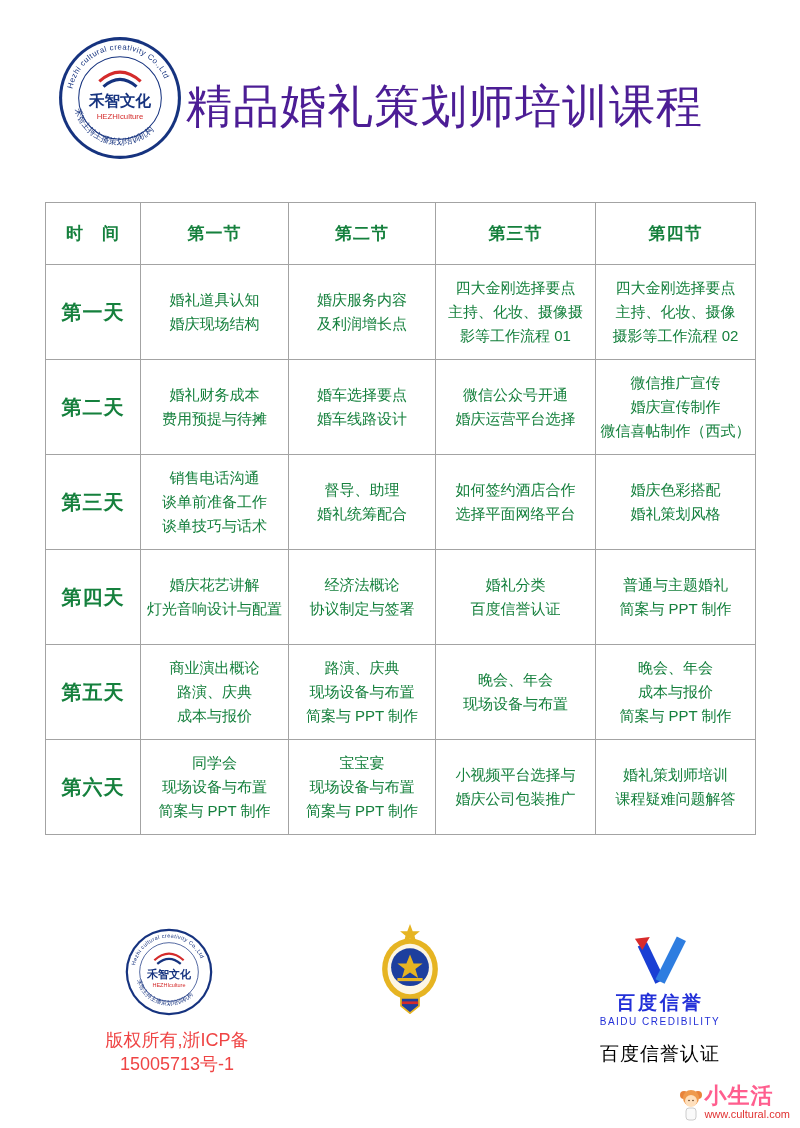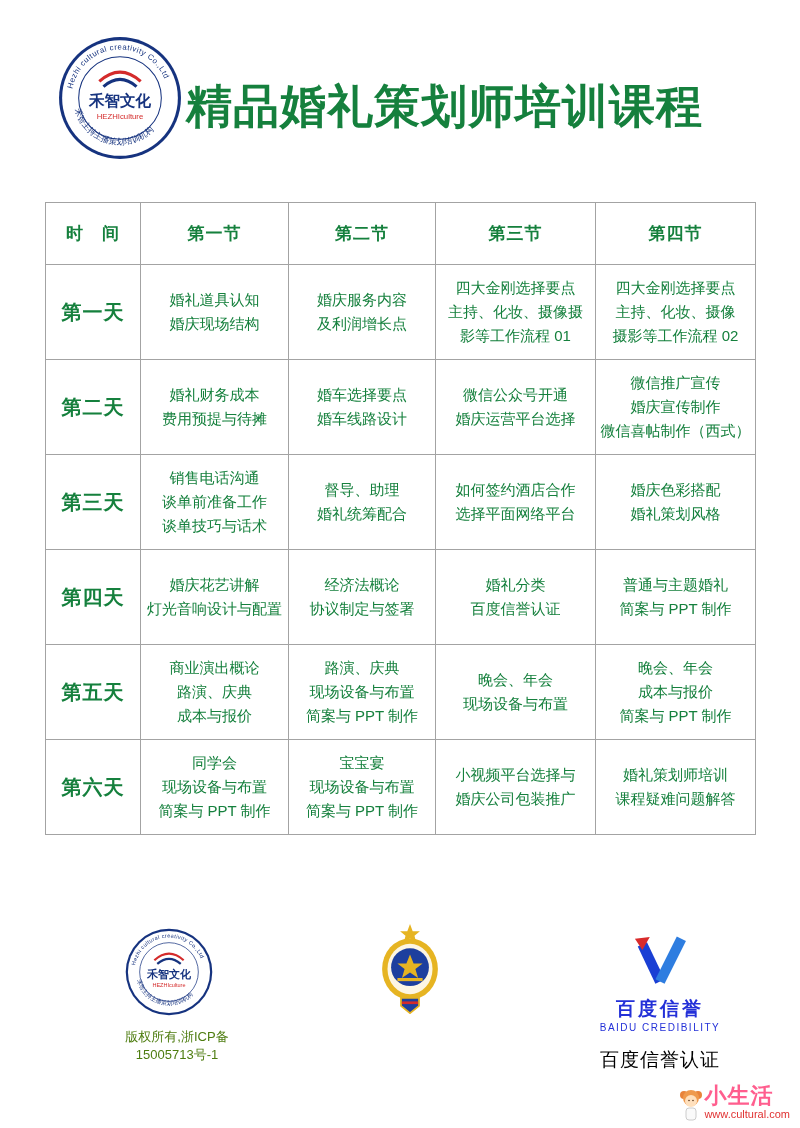--- a/index.html
+++ b/index.html
@@ -2,42 +2,42 @@
 <html><head>
 <meta charset="utf-8">
 <style>
   * { margin:0; padding:0; box-sizing:border-box; }
   html,body { background:#ffffff; }
   body { font-family:"Liberation Sans","DejaVu Sans",sans-serif; }
   .page { position:relative; width:800px; height:1128px; background:#ffffff; margin:0 auto; overflow:hidden; }
 
   
   .logo-top { position:absolute; left:58px; top:36px; width:124px; height:124px; }
-  .page-title { position:absolute; left:186px; top:76px; font-size:46px; font-weight:700;
-                letter-spacing:1px; color:#15803d; white-space:nowrap; }
+  .page-title { position:absolute; left:186px; top:76px; font-size:46px; font-weight:400;
+                letter-spacing:1px; color:#4c1d95; white-space:nowrap; }
 
   
   .course-table { position:absolute; left:45px; top:202px; border-collapse:collapse; table-layout:fixed; }
   .course-table th, .course-table td { border:1px solid #a3a3a3; text-align:center; vertical-align:middle; padding:4px; color:#15803d; }
   .course-table th { height:62px; font-size:17px; font-weight:700; letter-spacing:1px; }
   .course-table td { height:95px; font-size:15px; line-height:1.6; white-space:pre-line; }
   .course-table td.day { font-size:20px; font-weight:600; white-space:normal; letter-spacing:1px; }
 
   
   .footer-left { position:absolute; left:84px; top:928px; width:170px; text-align:center; }
   .logo-bottom { width:88px; height:88px; margin:0 auto; }
-  .copyright-text { margin-top:12px; font-size:13px; color:#4d7c0f;margin-left:16px; }
+  .copyright-text { margin-top:12px; font-size:18px; color:#ef4444;margin-left:16px; }
 
   .footer-center { position:absolute; left:295px; top:924px; width:230px; text-align:center; }
   .badge { width:72px; height:90px; margin:0 auto; }
   .police-text { margin-top:8px; font-size:16px; font-weight:700; color:#000; }
 
   .footer-right { position:absolute; left:575px; top:936px; width:170px; text-align:center; }
   .baidu-icon { width:56px; height:52px; margin:0 auto; }
-  .baidu-title { font-size:19px; font-weight:700; color:#2330d8; margin-top:8px; letter-spacing:3px; }
+  .baidu-title { font-size:19px; font-weight:700; color:#2330d8; margin-top:2px; letter-spacing:3px; }
   .baidu-sub { font-size:10px; color:#2330d8; letter-spacing:1.5px; }
   .baidu-label { margin-top:14px; font-size:19px; color:#000; letter-spacing:1px; }
 
   
   .watermark { position:absolute; right:10px; bottom:6px; display:flex; align-items:flex-end; }
   .wm-text-block { text-align:left; padding-bottom:2px; }
   .wm-name { font-size:22px; font-weight:900; color:#ff5e8e; line-height:1.1;
              text-shadow:1px 1px 0 #fff, -1px -1px 0 #fff; letter-spacing:1px; }
   .wm-url { font-size:11px; color:#e03131; }
 </style>

